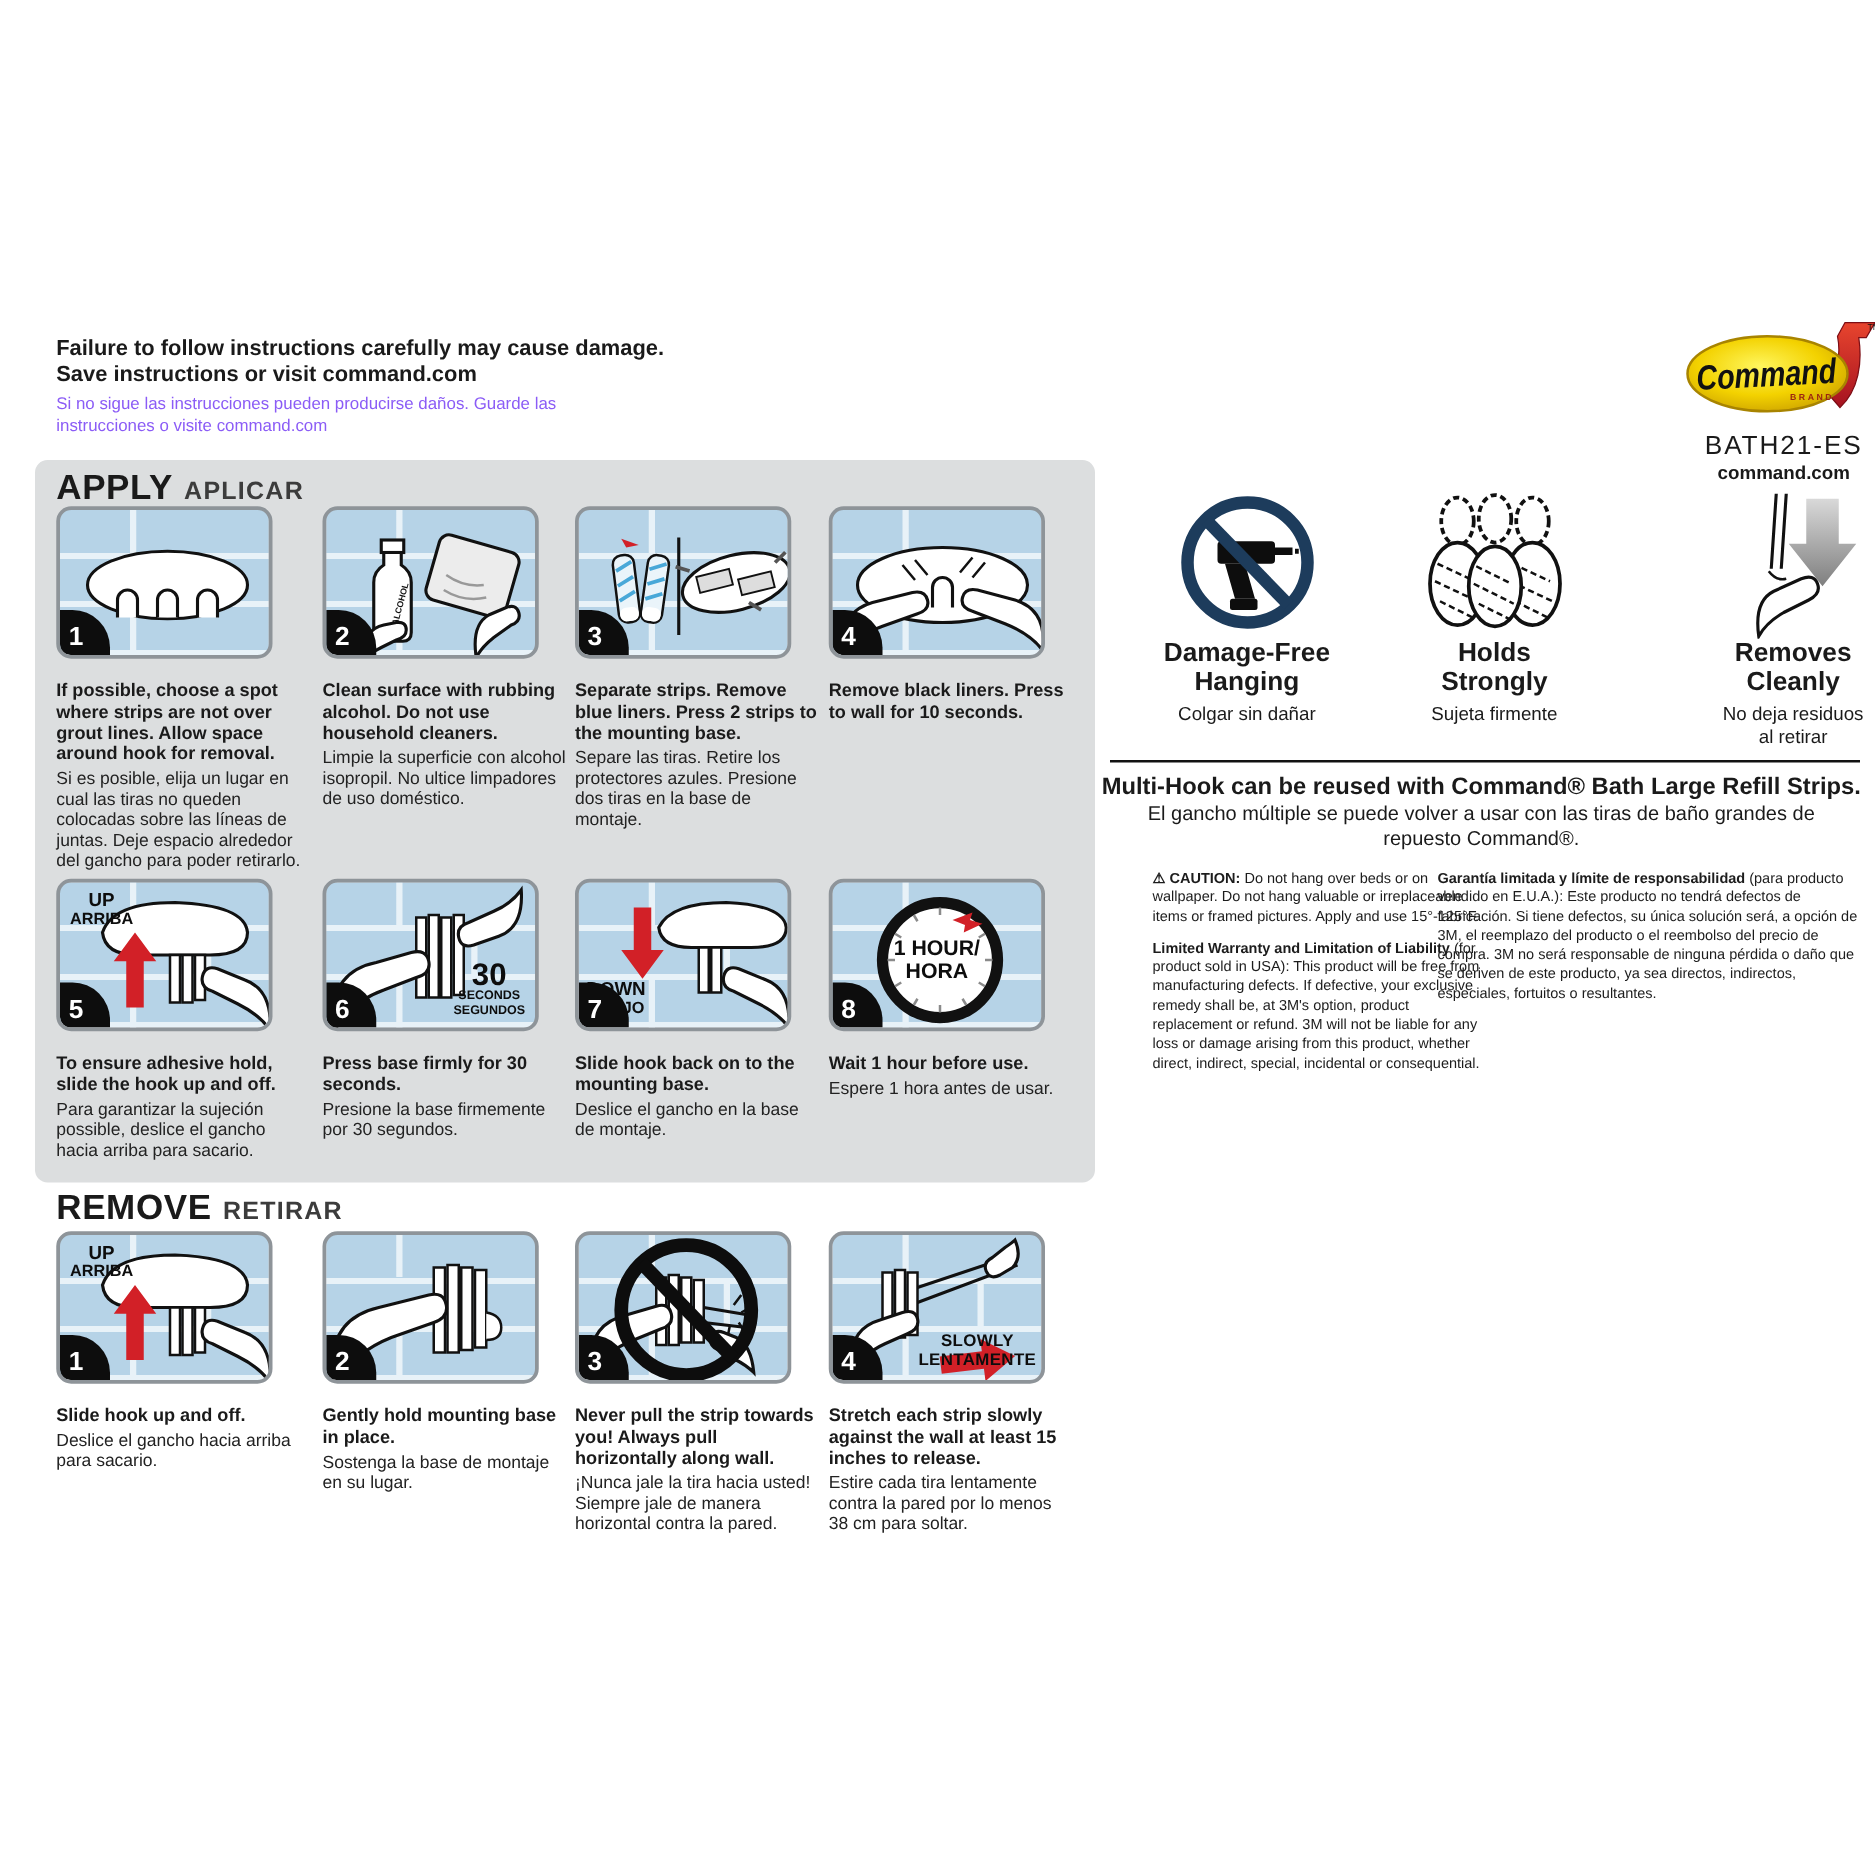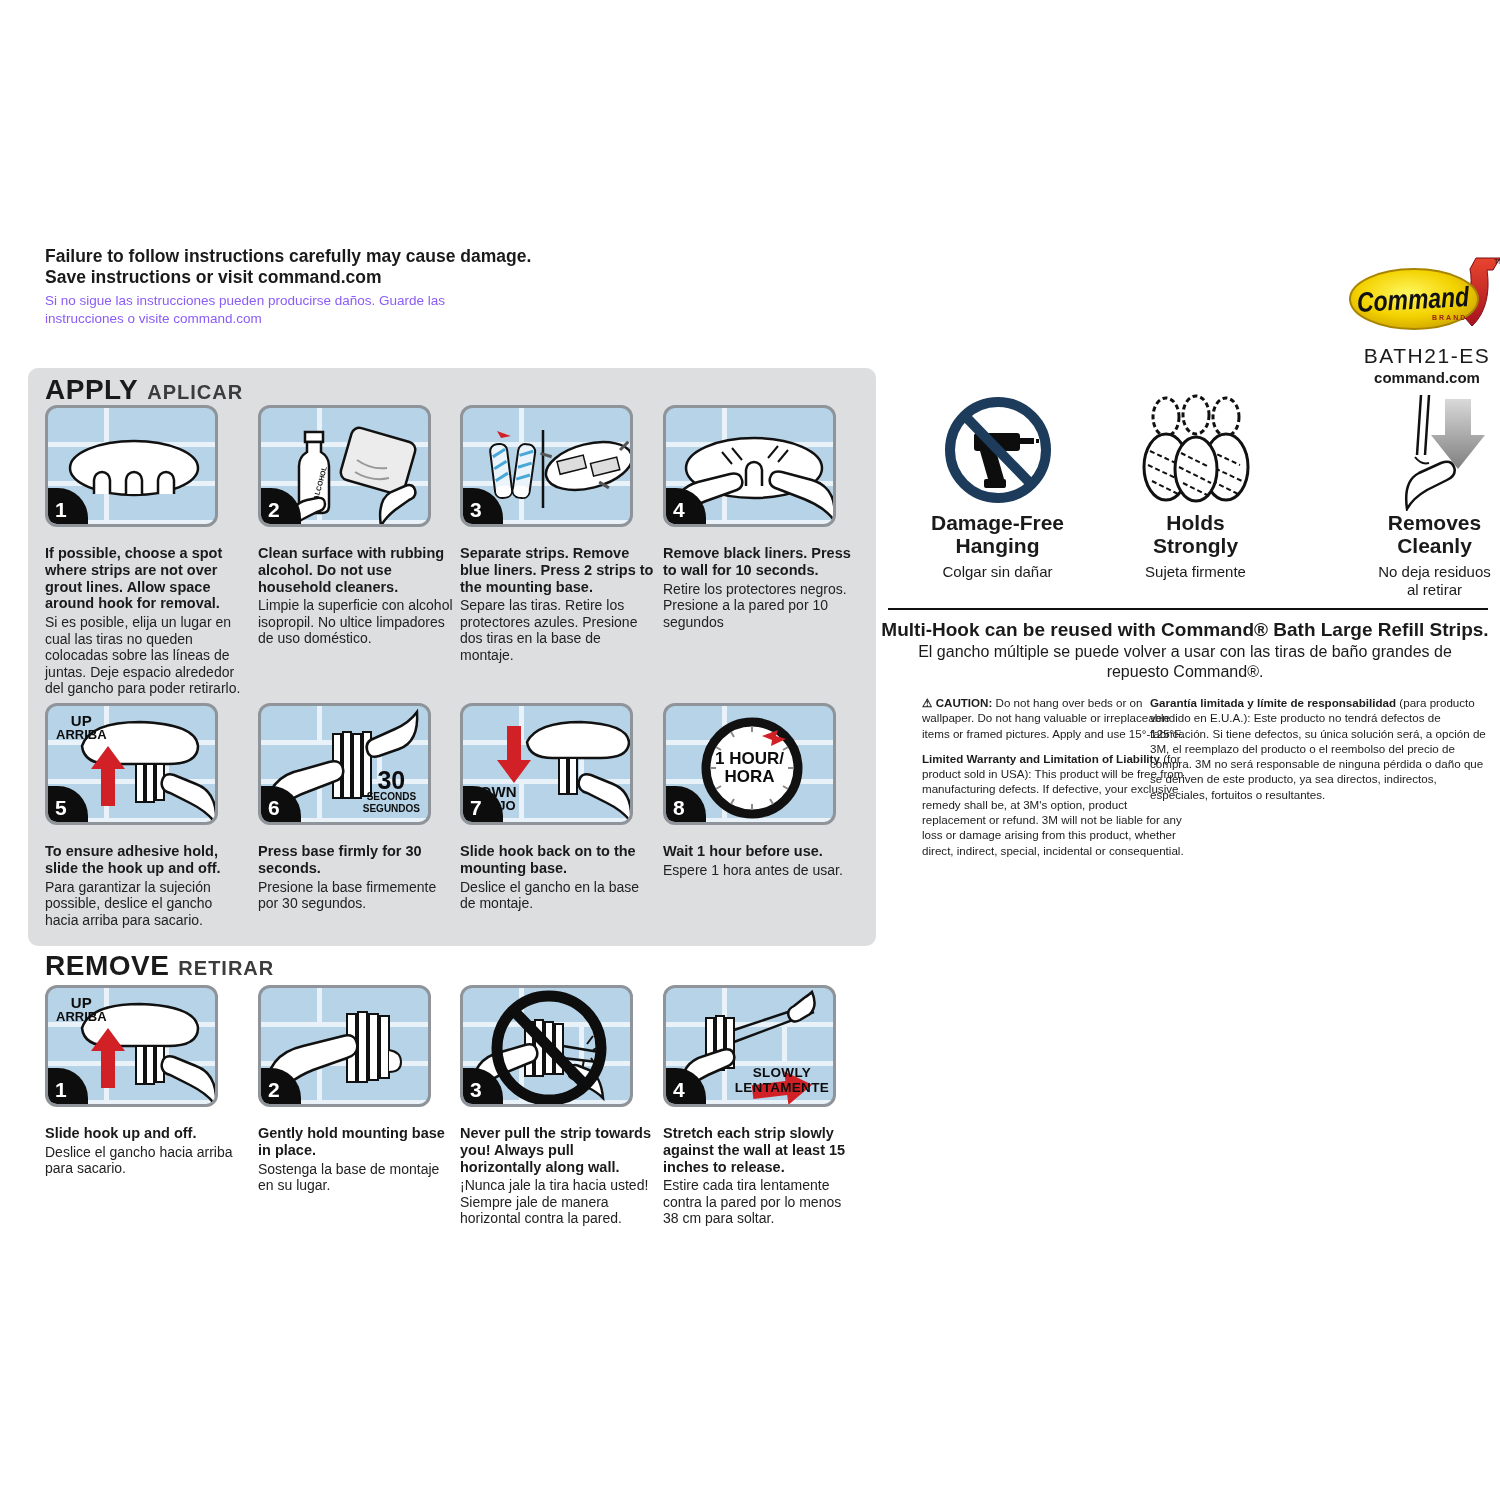--- a/index.html
+++ b/index.html
@@ -1,21 +1,21 @@
 <!DOCTYPE html>
 <html><head>
 <meta charset="utf-8">
 <style>
   html,body{margin:0;padding:0;background:#fff;}
   body{width:1500px;height:1500px;position:relative;overflow:hidden;
        font-family:"Liberation Sans",sans-serif;color:#1a1a1a;}
   .abs{position:absolute;}
 
   
-  .hdr{left:45px;top:246px;width:560px;}
+  .hdr{left:45px;top:268px;width:560px;}
   .hdr .b{font-weight:bold;font-size:17.5px;line-height:1.2;}
   .hdr .es{font-size:13.5px;line-height:1.3;margin-top:4px;color:#8b5cf6;}
 
   
   .panel{left:28px;top:368px;width:848px;height:578px;background:#dcdedf;border-radius:10px;}
 
   .sec-title{font-weight:800;font-size:28px;letter-spacing:0.5px;}
   .sec-title .sub{font-weight:600;font-size:20px;color:#3c3c3c;margin-left:9px;letter-spacing:1px;}
 
   
@@ -155,21 +155,20 @@
       <ellipse cx="88" cy="60" rx="68" ry="30" fill="#fff" stroke="#111" stroke-width="2.5"></ellipse>
       <path d="M80,78 v-16 a8,8 0 0 1 16,0 v16" fill="#fff" stroke="#111" stroke-width="2.5"></path>
       <path d="M8,116 q-4,-34 24,-42 l32,-8 q10,-2 12,6 q2,8 -8,11 l-28,10 q-22,8 -32,23 Z" fill="#fff" stroke="#111" stroke-width="2.5"></path>
       <path d="M168,112 q4,-32 -22,-40 l-30,-8 q-10,-2 -12,6 q-2,8 8,11 l26,10 q20,8 30,21 Z" fill="#fff" stroke="#111" stroke-width="2.5"></path>
       <path d="M56,44 l10,12 M66,40 l10,12 M122,42 l-10,12 M112,38 l-10,12" stroke="#111" stroke-width="2"></path>
     </svg>
     <div class="badge">4</div>
   </div>
   <div class="cap">
     <div class="en">Remove black liners. Press to wall for 10 seconds.</div>
-    <div class="es">Retire los protectores negros. Presione a la pared por 10 segundos</div>
   </div>
 </div>
 
 <div class="step" style="left:45px;top:703px;">
   <div class="img">
     <svg width="173" height="122" viewBox="0 0 173 122">
       <path d="M34,40 q8,-24 58,-24 q56,2 58,24 q0,18 -30,18 l-58,0 q-26,0 -28,-18 Z" fill="#fff" stroke="#111" stroke-width="2.5"></path>
       <rect x="88" y="58" width="8" height="38" fill="#fff" stroke="#111" stroke-width="2"></rect>
       <rect x="98" y="58" width="8" height="38" fill="#fff" stroke="#111" stroke-width="2"></rect>
       <rect x="108" y="58" width="8" height="36" fill="#fff" stroke="#111" stroke-width="2"></rect>

